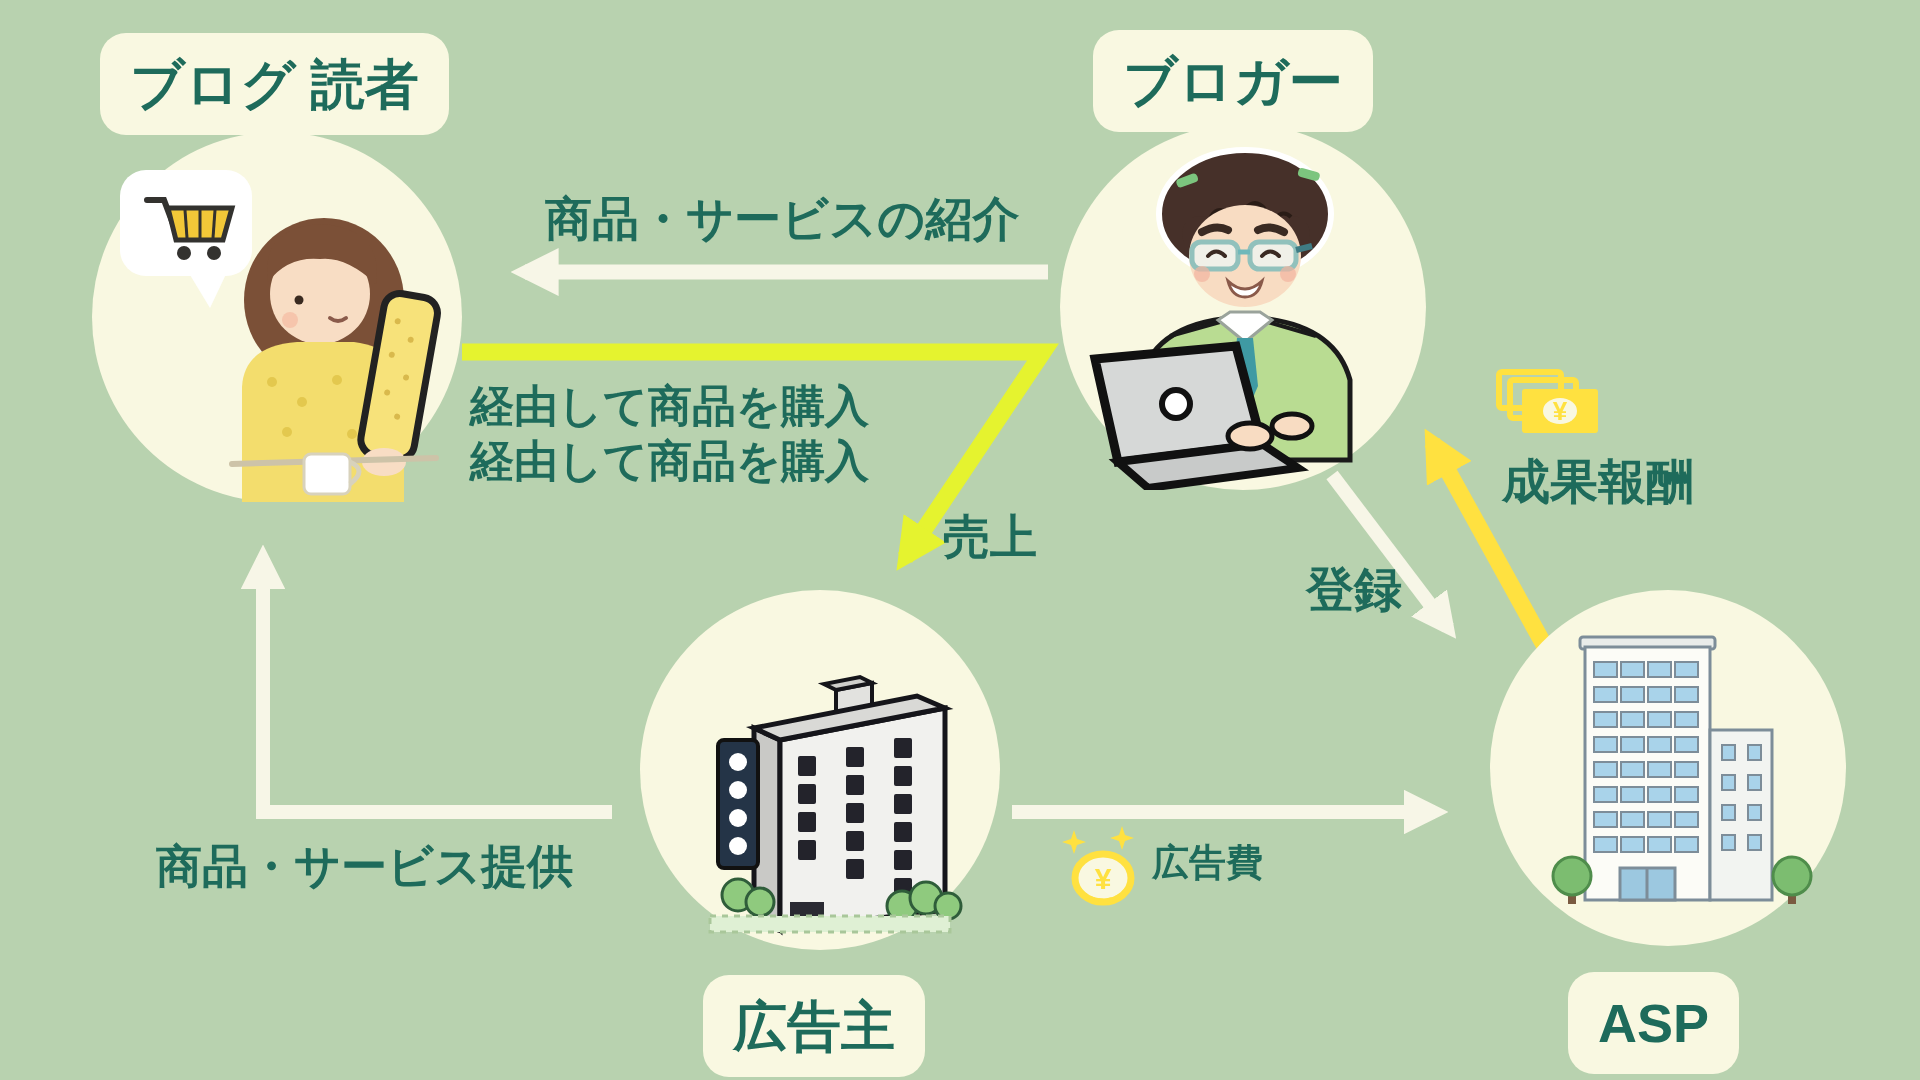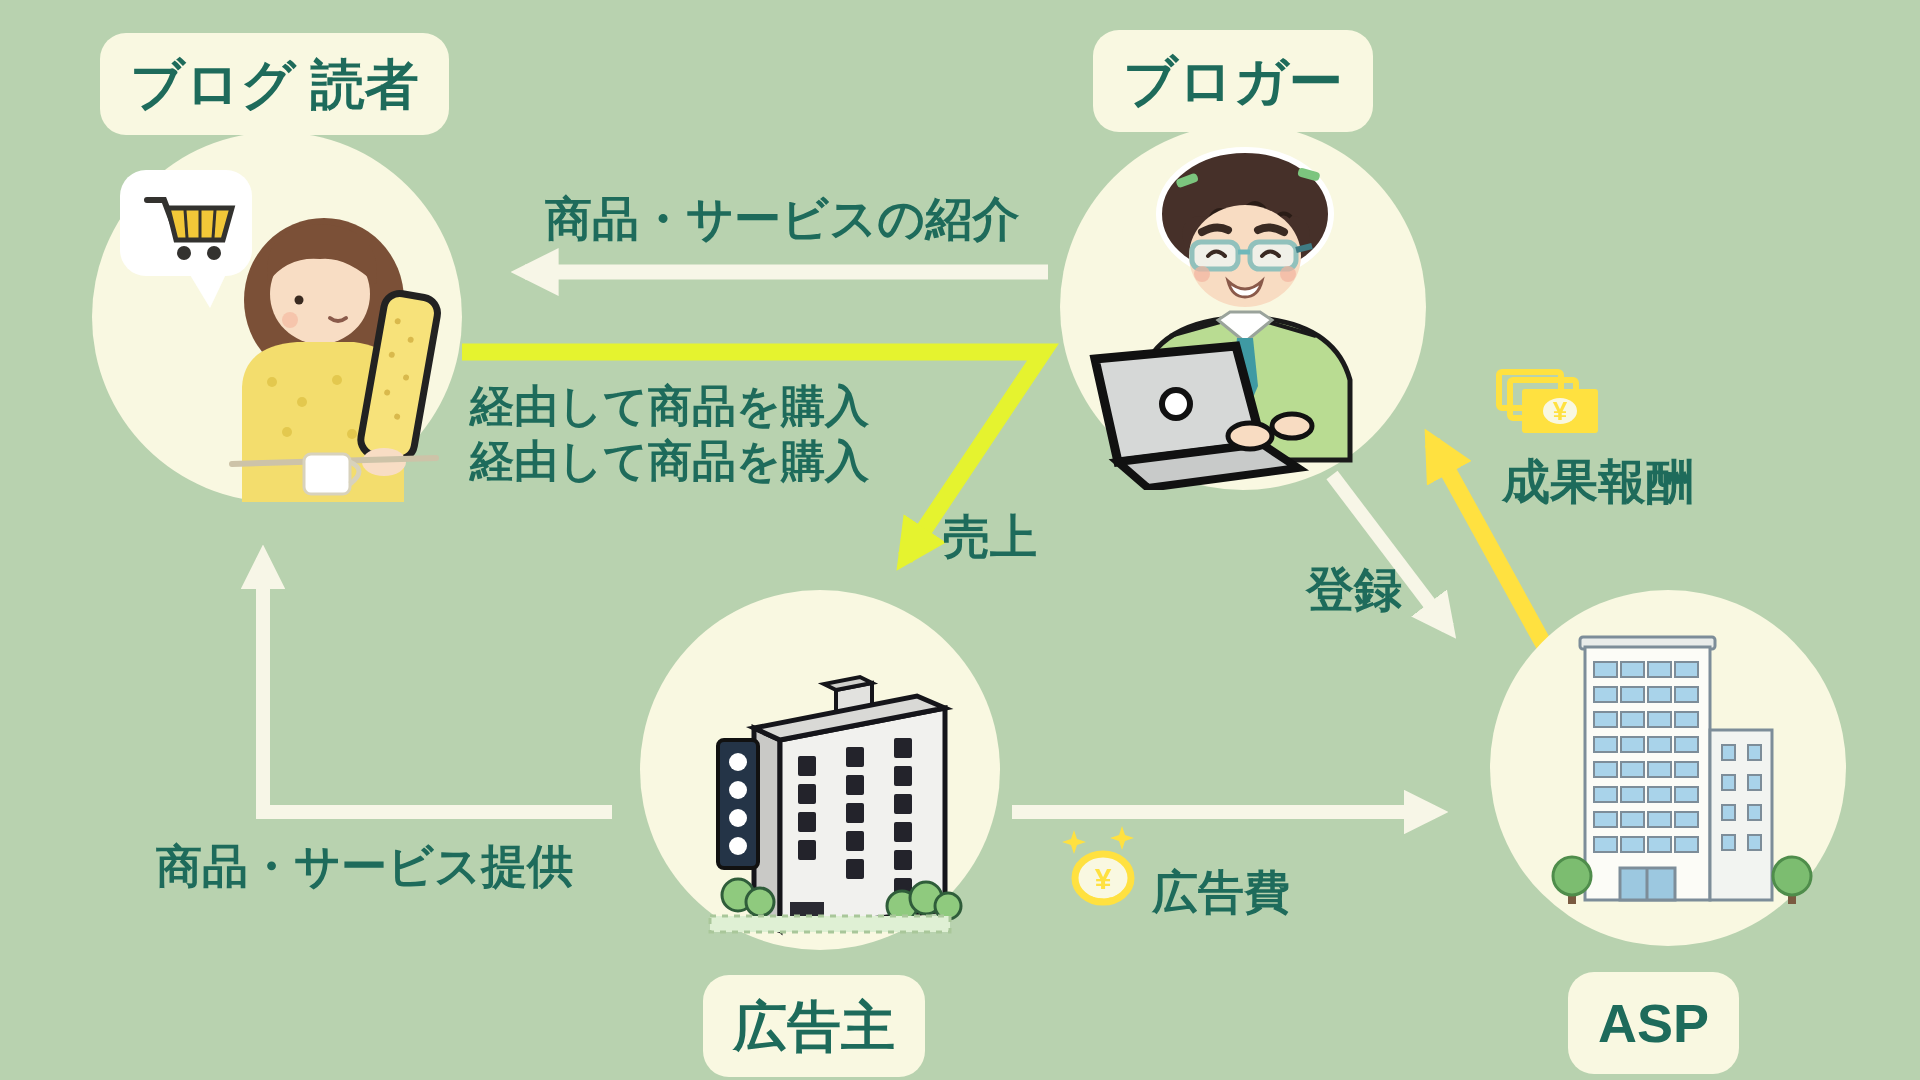--- a/index.html
+++ b/index.html
@@ -262,21 +262,21 @@
   <div class="node-label" style="left:1568px;top:972px;text-align:center;">ASP</div>
 
   <div class="edge-label" style="left:545px;top:190px;font-size:47px;">商品・サービスの紹介</div>
   <div class="edge-label" style="left:470px;top:378px;font-size:44px;">
     <div>経由して商品を購入</div>
     <div>経由して商品を購入</div>
   </div>
   <div class="edge-label" style="left:943px;top:508px;font-size:47px;">売上</div>
   <div class="edge-label" style="left:1292px;top:560px;font-size:48px;margin-left:14px;">登録</div>
   <div class="edge-label" style="left:1502px;top:452px;font-size:48px;">成果報酬</div>
-  <div class="edge-label" style="left:1152px;top:864px;font-size:46px;">広告費</div>
+  <div class="edge-label" style="left:1152px;top:840px;font-size:37px;">広告費</div>
   <div class="edge-label" style="left:156px;top:838px;font-size:46px;text-align:center;">商品・サービス提供</div>
 
   <svg class="icon-abs" style="left:1495px;top:368px;" width="108" height="70" viewBox="0 0 108 70">
     <rect x="4" y="4" width="62" height="36" rx="3" fill="none" stroke="#ffe140" stroke-width="6"></rect>
     <rect x="15" y="12" width="66" height="38" rx="3" fill="none" stroke="#ffe140" stroke-width="6"></rect>
     <rect x="27" y="21" width="76" height="44" rx="3" fill="#ffe140"></rect>
     <ellipse cx="65" cy="43" rx="17" ry="13" fill="#f9f8e1"></ellipse>
     <text x="65" y="52" text-anchor="middle" font-size="26" font-weight="bold" fill="#ffe140">¥</text>
   </svg>
 

